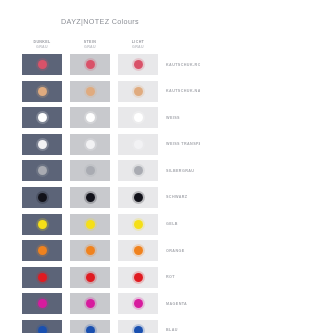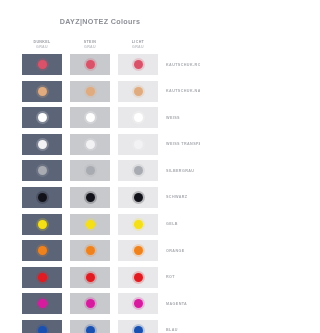--- a/index.html
+++ b/index.html
@@ -19,21 +19,21 @@
     width: 200px;
     height: 333px;
     box-sizing: border-box;
     padding: 0;
     position: relative;
   }
 
   .title {
     text-align: center;
     font-size: 7.2px;
-    font-weight: bold;
+    font-weight: normal;
     letter-spacing: 0.35px;
     color: #8c8f96;
     margin-top: 17px;
     white-space: nowrap;
   }
 
   .header-row {
     display: flex;
     margin-top: 14px;
     padding-left: 22px;

